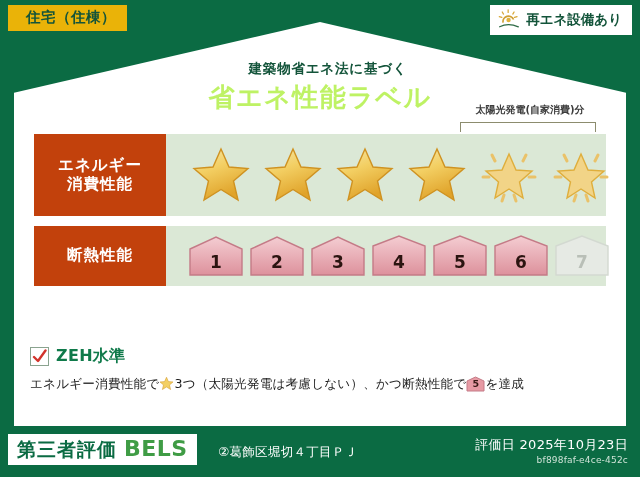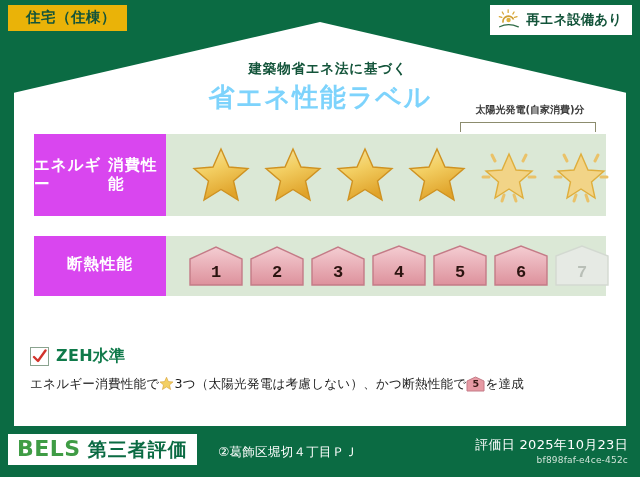--- a/index.html
+++ b/index.html
@@ -43,35 +43,35 @@
   }
   .sun-ico{width:24px;height:22px;display:block;}
   
   #title-sub{
     position:absolute;left:0;right:0;top:60px;text-align:center;
     font-size:13.5px;font-weight:bold;color:#13543a;
     letter-spacing:.8px;z-index:5;padding-left:16px;
   }
   #title-main{
     position:absolute;left:0;right:0;top:80px;text-align:center;
-    font-size:26px;font-weight:bold;color:#7dd3fc;
+    font-size:26px;font-weight:bold;color:#bef264;
     letter-spacing:1.5px;z-index:5;
   }
   
   #perf-card{
     position:absolute;left:34px;top:134px;width:572px;height:172px;
     z-index:5;
   }
   .perf-row{position:relative;width:100%;}
   #row-energy{height:82px;}
-  #row-insul{height:60px;margin-top:20px;font-family:Liberation Mono, monospace;}
+  #row-insul{height:60px;margin-top:10px;}
   .row-label{
     position:absolute;left:0;top:0;width:132px;height:100%;
-    background:#d946ef;color:#fff;font-weight:bold;
-    display:flex;flex-direction:row;align-items:center;justify-content:center;
+    background:#c2410c;color:#fff;font-weight:bold;
+    display:flex;flex-direction:column;align-items:center;justify-content:center;
     line-height:1.25;font-size:15.5px;letter-spacing:1px;
     box-sizing:border-box;
   }
   .row-body{
     position:absolute;left:132px;right:0;top:0;height:100%;
     background:#dbe8d6;
   }
   
   #stars-wrap{
     position:absolute;left:0;right:0;top:0;height:100%;
@@ -340,21 +340,21 @@
             </svg></span><span>3つ（太陽光発電は考慮しない）、かつ断熱性能で</span><span class="inline-house"><svg viewBox="0 0 19 16" width="19" height="16">
               <polygon points="1,5 9.5,1 18,5 18,15 1,15" fill="#e79aa4" stroke="#c47b87" stroke-width="1"></polygon>
             </svg><span class="n">5</span></span><span>を達成</span>
       </div>
     </div>
 
   </div>
 
   <div id="footer">
     <div id="bels-box">
+      <span id="bels-jp">第三者評価</span>
       <span id="bels-en">BELS</span>
-      <span id="bels-jp">第三者評価</span>
     </div>
     <div id="addr">②葛飾区堀切４丁目ＰＪ</div>
     <div id="eval-date">評価日 2025年10月23日</div>
     <div id="eval-hash">bf898faf-e4ce-452c</div>
   </div>
 
 </div>
 
 </body></html>

